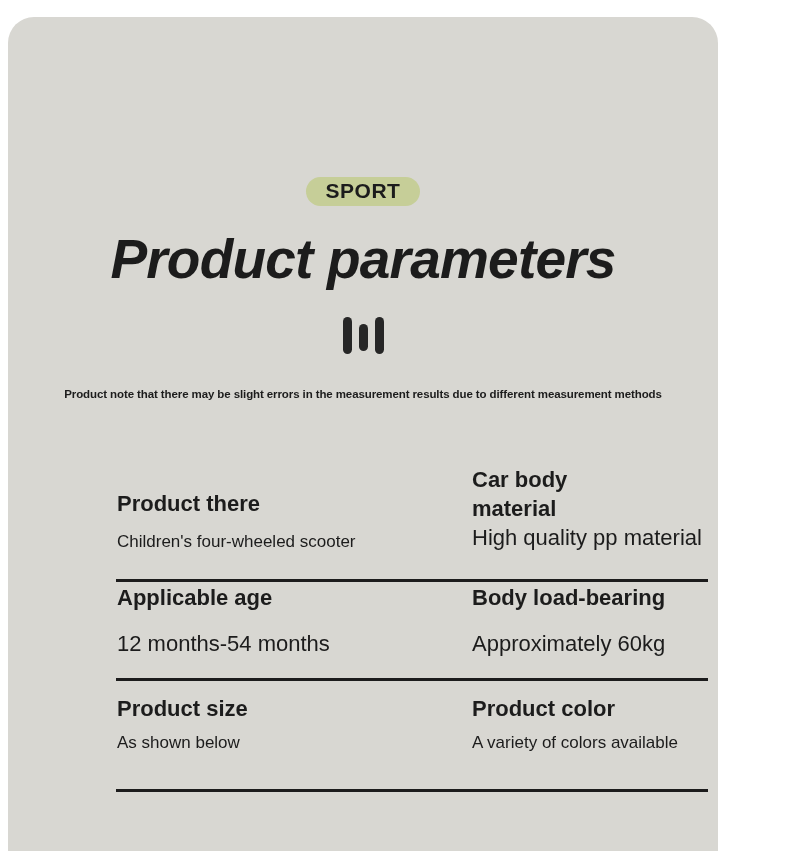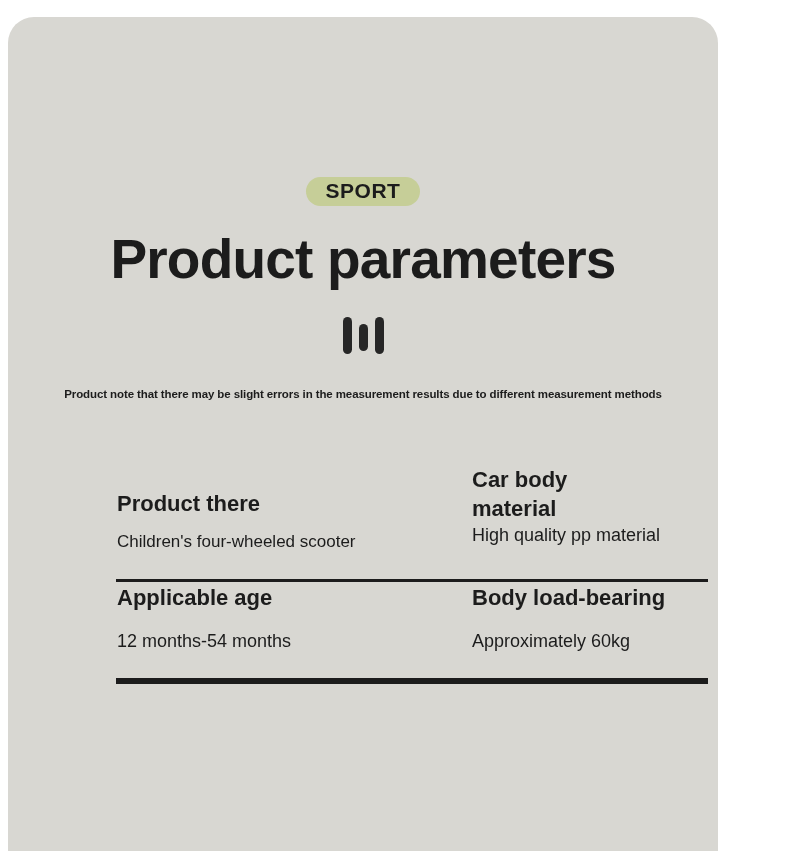--- a/index.html
+++ b/index.html
@@ -50,20 +50,21 @@
     top: 214px;
     left: 0;
     width: 100%;
     text-align: center;
     font-size: 55px;
     font-weight: bold;
     color: #1c1c1c;
     letter-spacing: -0.8px;
     line-height: 1.05;
     font-stretch: condensed;
+    font-style: italic;
   }
 
   .bars {
     position: absolute;
     top: 300px;
     left: 0;
     width: 100%;
     height: 40px;
     display: flex;
     justify-content: center;
@@ -116,21 +117,21 @@
     white-space: pre-line;
   }
   .spec-value {
     font-size: 17px;
     font-weight: normal;
     color: #1c1c1c;
     line-height: 1.35;
     white-space: nowrap;
   }
   .spec-value.large {
-    font-size: 18px;
+    font-size: 22px;
   }
 
   .divider {
     height: 3px;
     background: #1c1c1c;
     width: 592px;
     margin-left: 8px;
   }
 
   
@@ -184,16 +185,26 @@
         <div class="spec-label">Applicable age</div>
         <div class="spec-value large">12 months-54 months</div>
       </div>
       <div class="spec-col right">
         <div class="spec-label">Body load-bearing</div>
         <div class="spec-value large">Approximately 60kg</div>
       </div>
     </div>
     <div class="divider"></div>
 
+    <div class="spec-row" id="row3">
+      <div class="spec-col left">
+        <div class="spec-label">Product size</div>
+        <div class="spec-value">As shown below</div>
+      </div>
+      <div class="spec-col right">
+        <div class="spec-label">Product color</div>
+        <div class="spec-value">A variety of colors available</div>
+      </div>
+    </div>
     <div class="divider"></div>
 
   </div>
 </div>
 
 </body></html>

